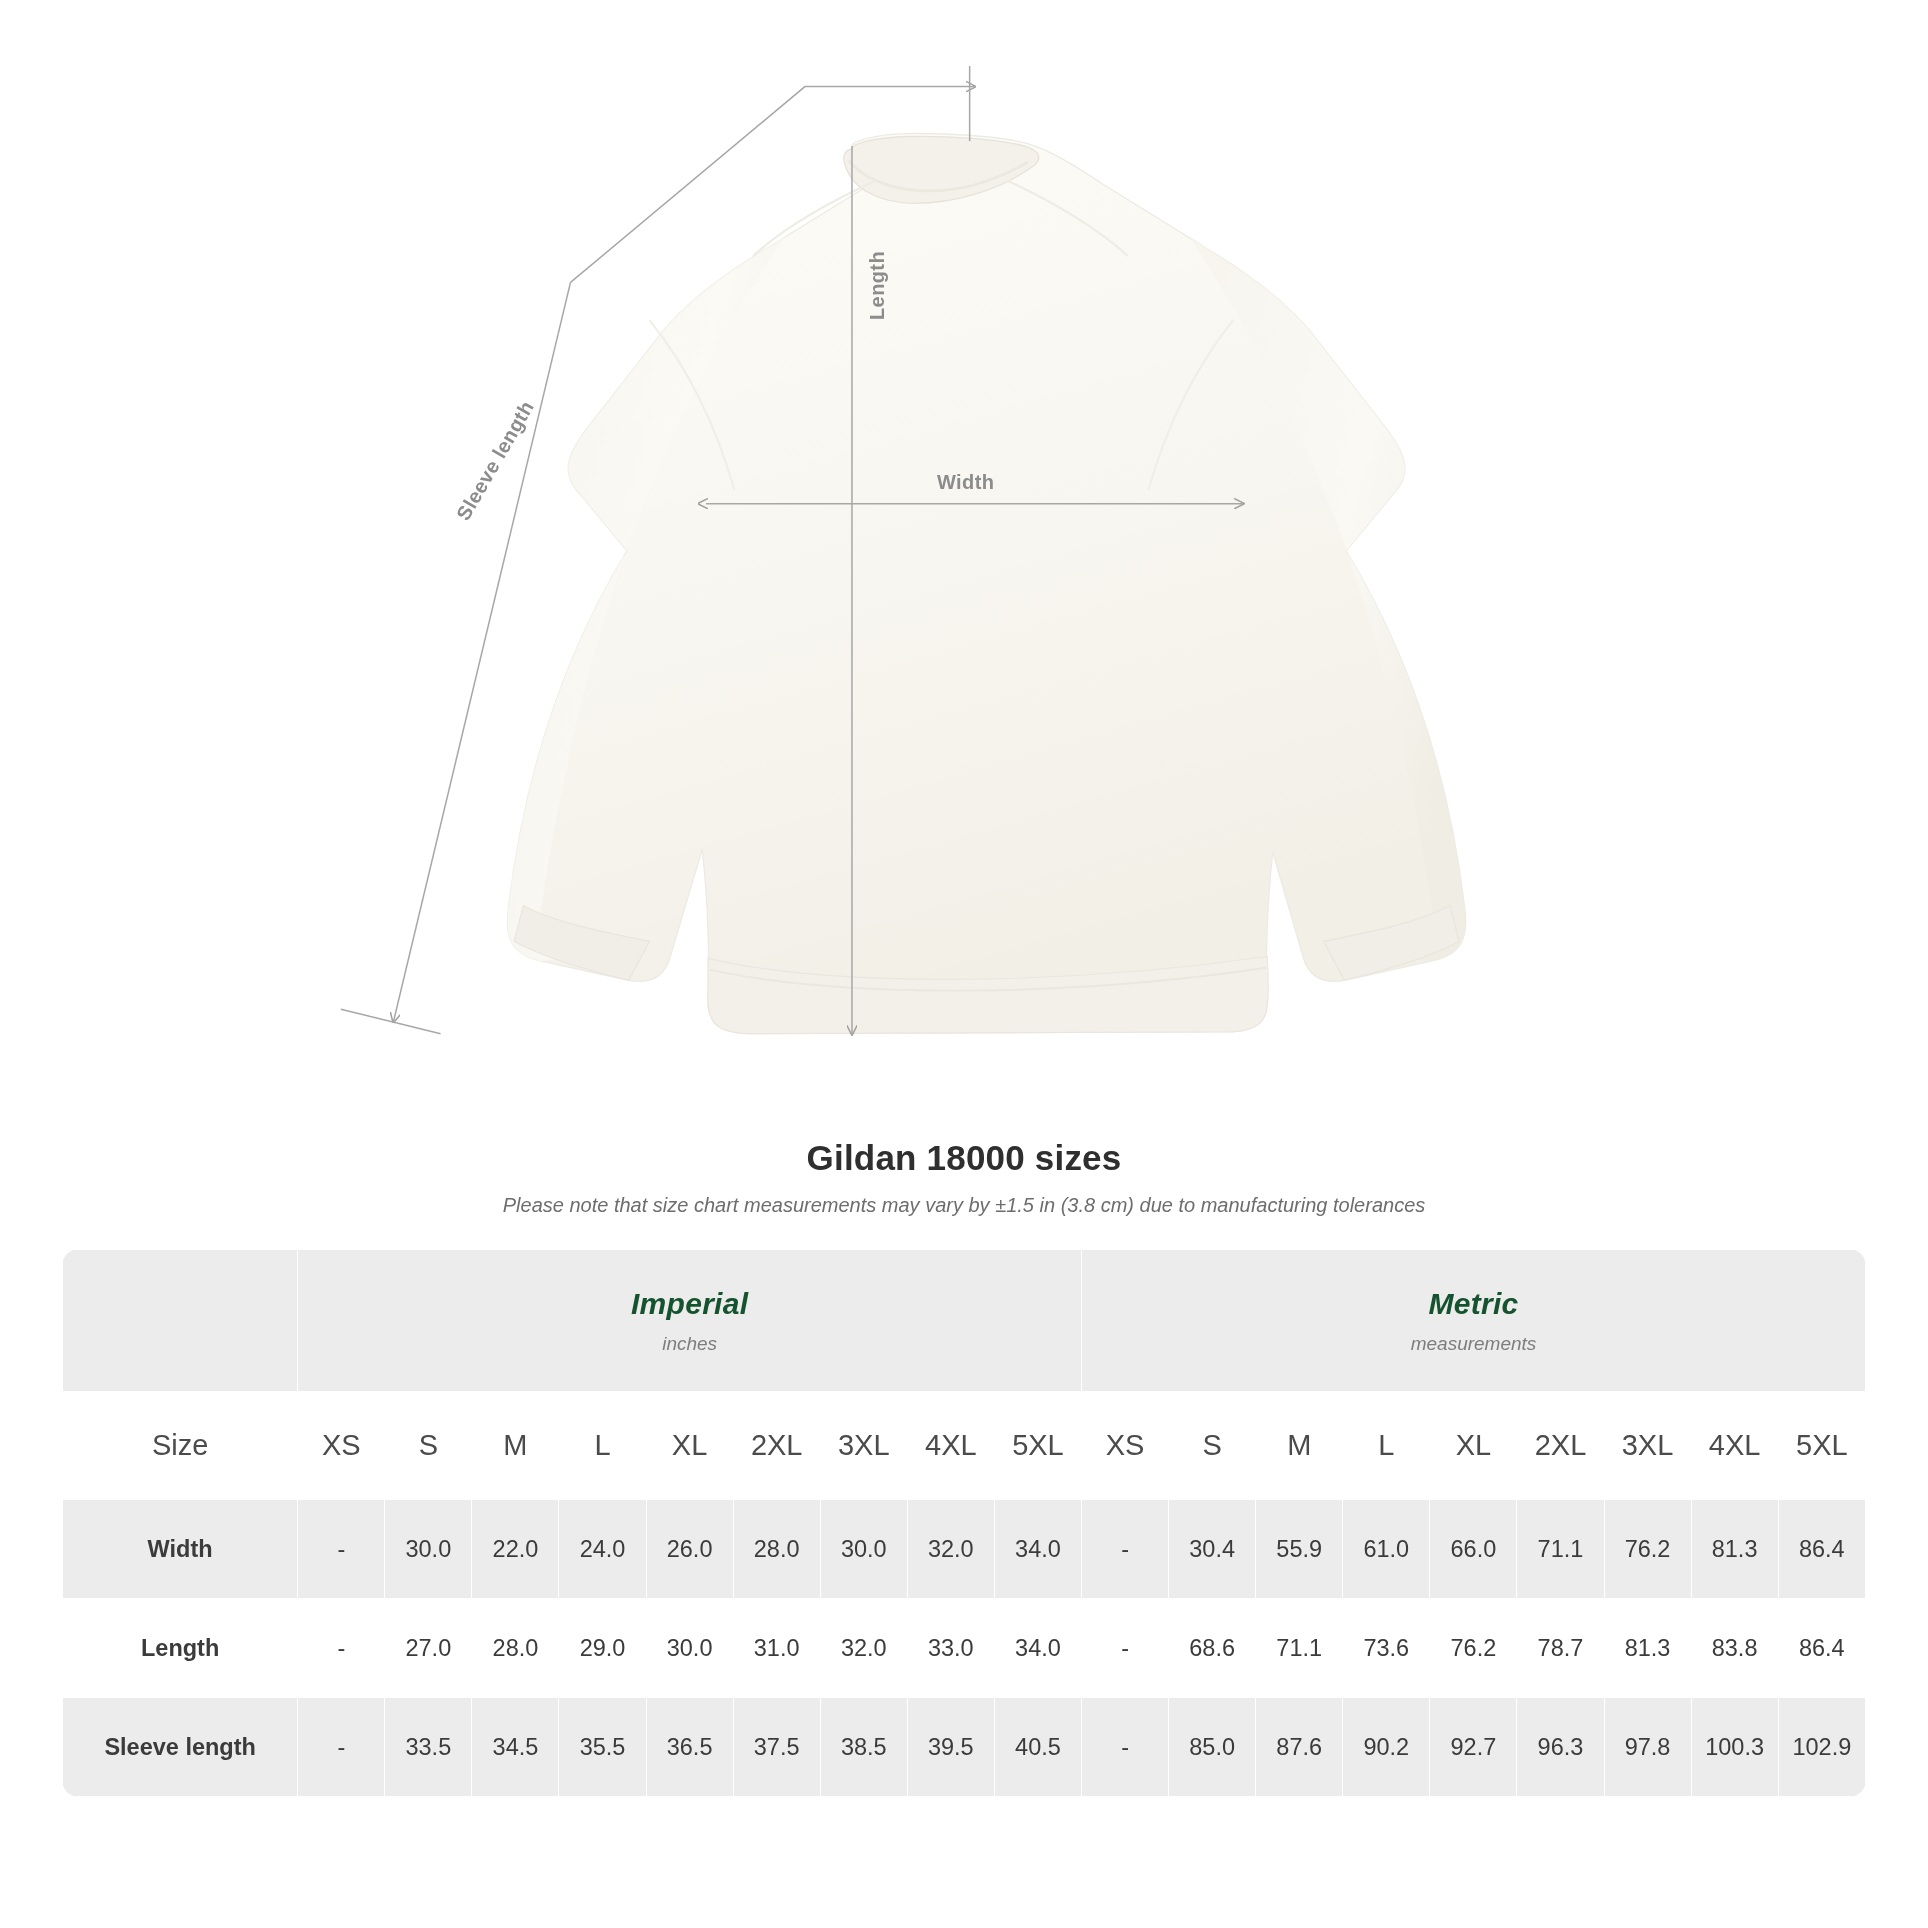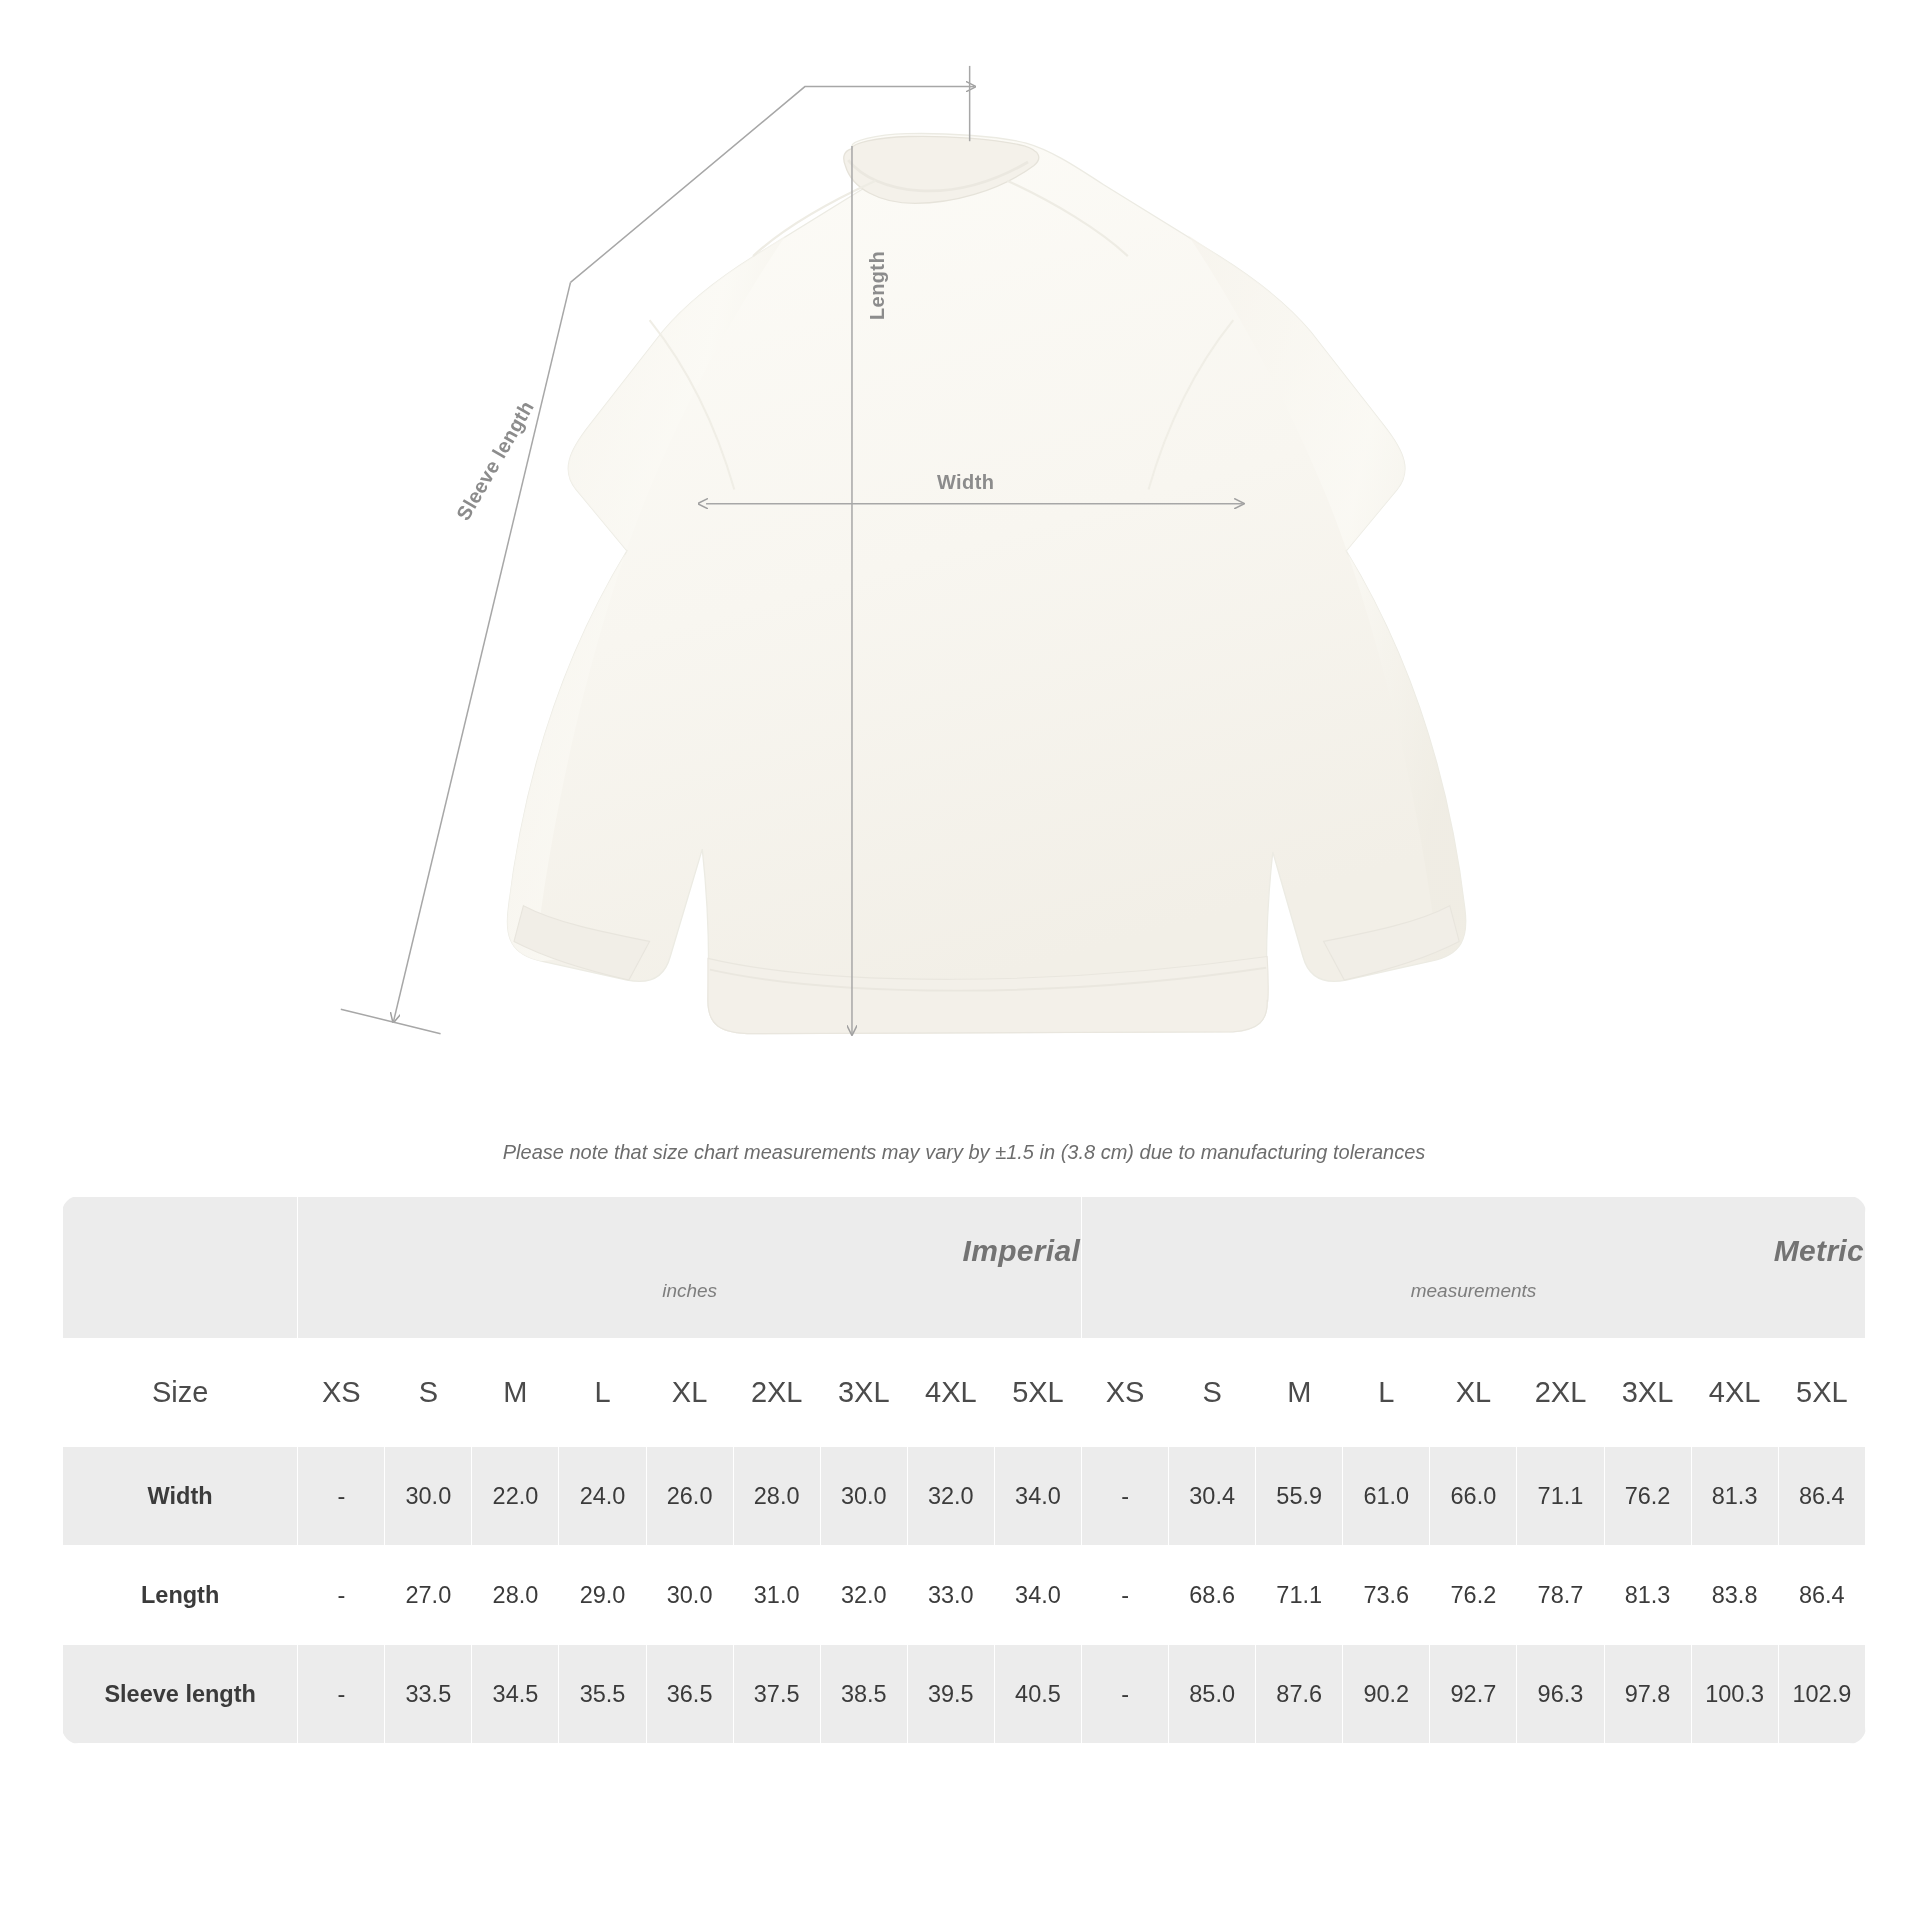--- a/index.html
+++ b/index.html
@@ -94,23 +94,22 @@
   
   .unit-row td {
     background: #ececec;
     height: 139px;
     border: none;
   }
   .unit-name {
     font-size: 30px;
     font-style: italic;
     font-weight: bold;
-    color: #737373;
+    color: #14532d;
     letter-spacing: 0.3px;
-    text-align: right;
   }
   .unit-sub {
     font-size: 19px;
     font-style: italic;
     color: #7d7d7d;
     margin-top: 12px;
   }
 
   
   .head-row td {
@@ -258,20 +257,21 @@
       <line x1="362" y1="1072" x2="468" y2="1098"></line>
     </g>
   </svg>
 
   <div class="dim-label" id="label-length">Length</div>
   <div class="dim-label" id="label-width">Width</div>
   <div class="dim-label" id="label-sleeve">Sleeve length</div>
 </div>
 
 <div id="title-block">
+  <div id="chart-title">Gildan 18000 sizes</div>
   <div id="chart-note">Please note that size chart measurements may vary by ±1.5 in (3.8 cm) due to manufacturing tolerances</div>
 </div>
 
 <div id="table-wrap">
   <table class="size-table">
     <colgroup>
       <col class="c-label">
       <col class="c-cell">
         <col class="c-cell">
         <col class="c-cell">

